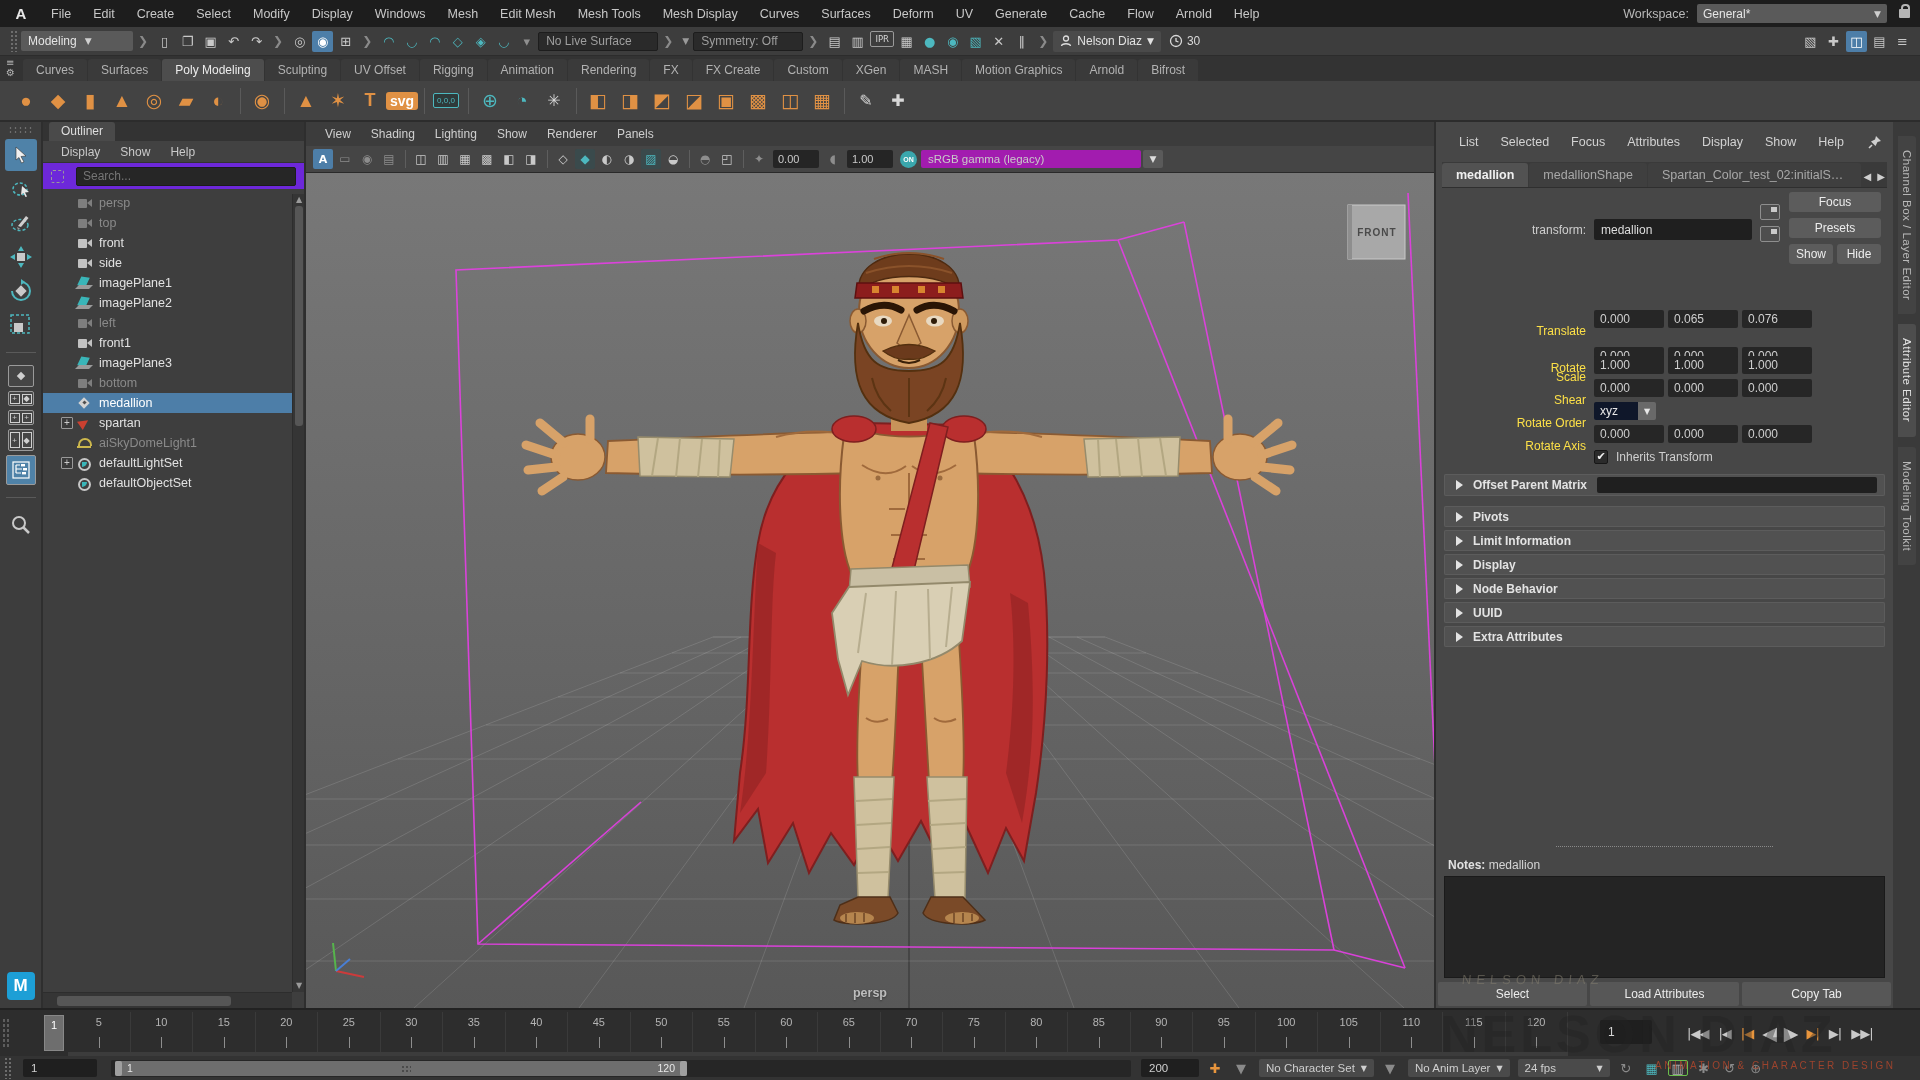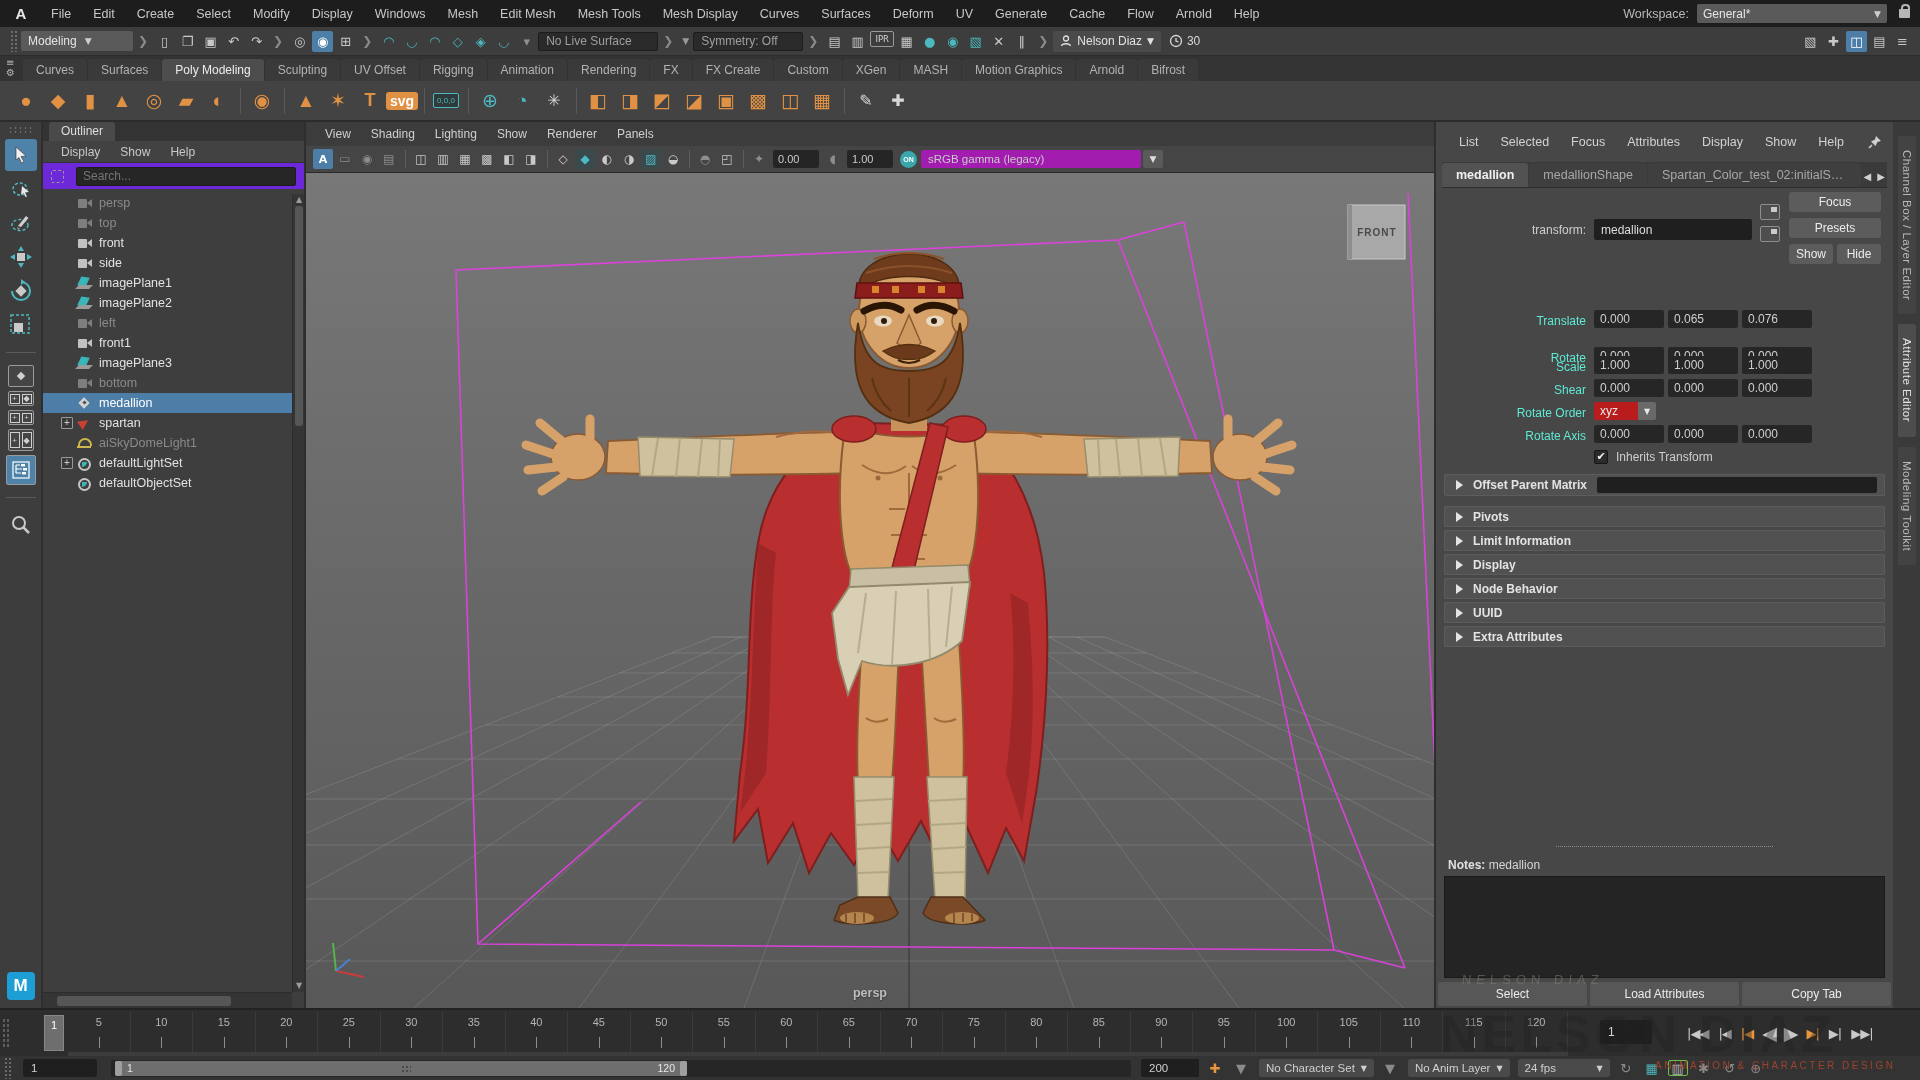--- a/index.html
+++ b/index.html
@@ -137,24 +137,24 @@
   .mini-btn{position:absolute;width:20px;height:16px;border:1px solid #8e8e8e;border-radius:2px;background:#4e4e4e}
   .mini-btn::after{content:"";position:absolute;right:2px;top:2px;width:6px;height:5px;background:#c9c9c9}
   .ae-btncol{position:absolute;right:12px;top:70px;width:92px}
   .ae-btn{height:20px;background:#5c5c5c;border-radius:3px;color:#ececec;display:flex;align-items:center;justify-content:center;margin-bottom:6px;font-size:12px}
   .ae-btnrow{display:flex;gap:4px}
   .ae-btnrow .ae-btn{flex:1}
   .tri-r{width:0;height:0;border-left:7px solid #e3e3e3;border-top:5px solid transparent;border-bottom:5px solid transparent;margin:0 10px 0 12px}
   .tri-d{width:0;height:0;border-top:7px solid #e3e3e3;border-left:5px solid transparent;border-right:5px solid transparent;margin:0 9px 0 10px}
   .ae-sec{position:absolute;left:8px;right:8px;height:21px;background:#515151;border-radius:2px;display:flex;align-items:center;color:#e3e3e3;font-weight:bold;box-shadow:inset 0 0 0 1px #5c5c5c}
   .ae-row{position:absolute;left:0;right:0;height:20px}
-  .ae-row .lbl{position:absolute;left:0;width:150px;text-align:right;color:#5eead4;top:4px}
+  .ae-row .lbl{position:absolute;left:0;width:150px;text-align:right;color:#fde047;top:14px}
   .ae-row .f{position:absolute;width:70px;height:18px;background:#262626;border-radius:2px;color:#cfcfcf;display:flex;align-items:center;padding:0 6px;top:0}
   .f.f0{left:158px}.f.f1{left:232px}.f.f2{left:306px}
-  .ro-val{position:absolute;left:158px;top:0;width:44px;height:18px;background:#b91c1c;border-radius:2px 0 0 2px;color:#e8e8e8;display:flex;align-items:center;padding:0 6px}
+  .ro-val{position:absolute;left:158px;top:0;width:44px;height:18px;background:#0f172a;border-radius:2px 0 0 2px;color:#e8e8e8;display:flex;align-items:center;padding:0 6px}
   .ro-arr{position:absolute;left:202px;top:0;width:18px;height:18px;background:#696969;border-radius:0 2px 2px 0;color:#e8e8e8;font-size:8px;display:flex;align-items:center;justify-content:center}
   .chk{position:absolute;left:158px;top:0;width:14px;height:14px;background:#2b2b2b;border:1px solid #171717;border-radius:2px;color:#f2f2f2;font-size:11px;line-height:12px;text-align:center}
   .chk-lbl{position:absolute;left:180px;top:0;color:#cfcfcf}
   .opm{position:absolute;left:8px;right:8px;height:22px;display:flex;align-items:center;background:#515151;border-radius:2px;box-shadow:inset 0 0 0 1px #5c5c5c}
   .opm .lbl2{color:#e3e3e3;font-weight:bold;margin-right:10px}
   .opm .wide-f{flex:1;height:16px;background:#1f1f1f;border-radius:2px;margin-right:8px}
   .ae-dotted{position:absolute;left:120px;right:120px;top:724px;border-top:1px dotted #8a8a8a}
   .ae-notes-lbl{position:absolute;left:12px;top:736px;color:#e0e0e0;font-weight:bold}
   .ae-notes-lbl span{font-weight:normal;color:#d5d5d5}
   .ae-notes{position:absolute;left:8px;right:8px;top:754px;height:102px;background:#242424;border:1px solid #1a1a1a}

